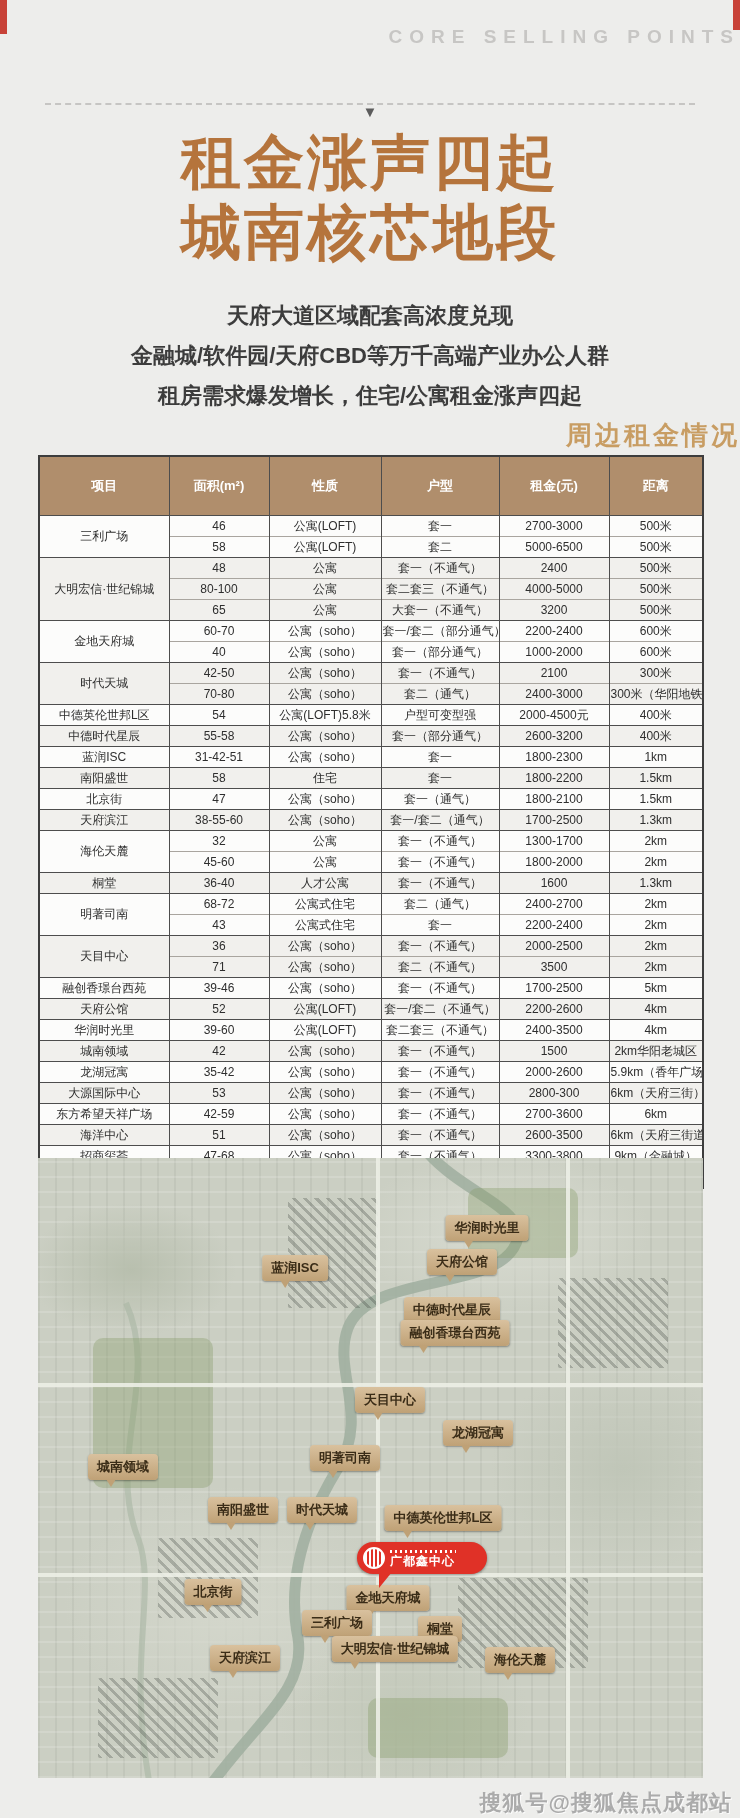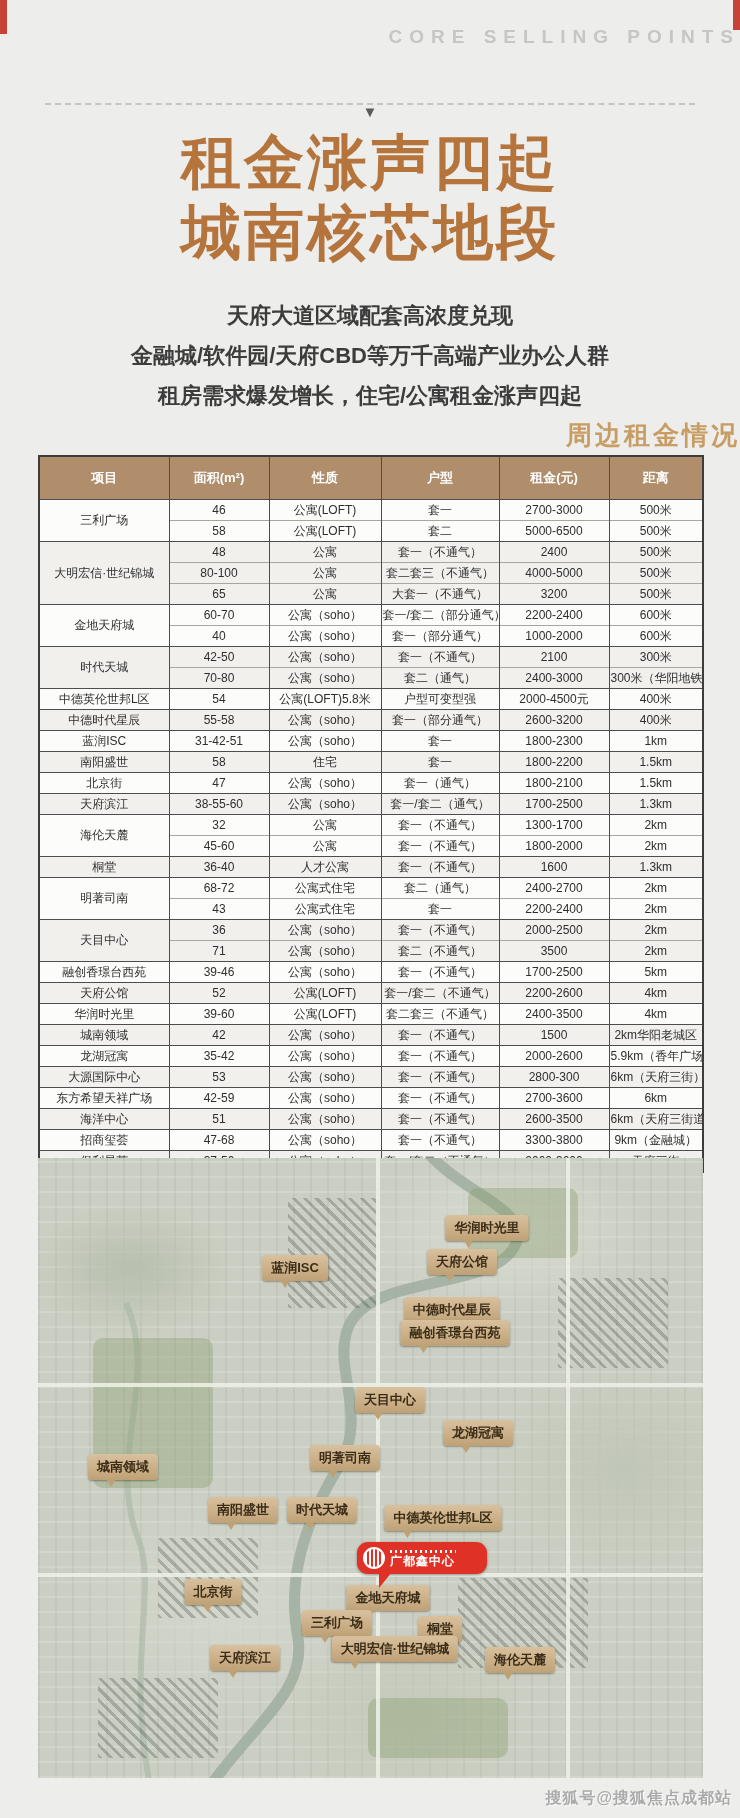--- a/index.html
+++ b/index.html
@@ -21,21 +21,21 @@
       color:#b5743c;font-size:60px;line-height:70px;font-weight:bold;letter-spacing:3px;}
   .hero-sub{position:absolute;top:296px;left:0;width:100%;text-align:center;
       color:#3c3c3c;font-size:22px;line-height:40px;font-weight:600;}
 
   .table-title{position:absolute;top:418px;left:0;width:100%;text-align:right;
       color:#c89d63;font-size:26px;letter-spacing:3px;font-weight:600;}
 
   .rent-table{position:absolute;top:455px;left:38px;border-collapse:collapse;
       table-layout:fixed;width:664px;border:2px solid #3d3d3d;background:#fcfcfb;}
   .rent-table th{background:#b08e6c;color:#fff;font-size:13px;font-weight:bold;
-      height:26px;border:1px solid #4d4d4d;padding:8px;}
+      height:26px;border:1px solid #4d4d4d;padding:16px;}
   .rent-table td{font-size:12px;color:#2e2e2e;text-align:center;height:20px;padding:0 1px;
       border-left:1px solid #4d4d4d;border-right:1px solid #4d4d4d;
       border-top:1px solid #a9a59f;white-space:nowrap;overflow:hidden;}
   .rent-table tr.gstart td{border-top:1.5px solid #4d4d4d;}
   .rent-table tr.alt td{background:#f1f0ed;}
 
   .map{position:absolute;top:1158px;left:38px;width:665px;height:620px;overflow:hidden;
       background-color:#cbcfc3;
       background-image:
         radial-gradient(150px 95px at 14% 18%, #b8bfae 0%, rgba(184,191,174,0) 70%),
@@ -51,30 +51,30 @@
   .road-h{position:absolute;height:4px;background:rgba(236,238,230,.9);}
   .road-v{position:absolute;width:4px;background:rgba(236,238,230,.9);}
 
   .map-label{position:absolute;transform:translate(-50%,-50%);white-space:nowrap;
       background:linear-gradient(#d9c19e,#bfa176);color:#3a2c17;font-size:13px;font-weight:bold;
       padding:4px 9px;border-radius:4px;box-shadow:0 1px 2px rgba(0,0,0,.35);z-index:3;}
   .map-label::after{content:'';position:absolute;left:18px;bottom:-7px;width:0;height:0;
       border-top:8px solid #bfa176;border-left:5px solid transparent;border-right:5px solid transparent;}
 
   .callout{position:absolute;left:319px;top:384px;width:118px;height:32px;background:#e03127;
-      border-radius:11px;z-index:4;display:flex;align-items:center;padding:0 6px;box-shadow:0 1px 3px rgba(0,0,0,.4);}
+      border-radius:16px;z-index:4;display:flex;align-items:center;padding:0 6px;box-shadow:0 1px 3px rgba(0,0,0,.4);}
   .callout::after{content:'';position:absolute;left:22px;bottom:-14px;width:0;height:0;
       border-top:16px solid #e03127;border-right:13px solid transparent;}
   .logo-circle{width:18px;height:18px;border:2px solid #fff;border-radius:50%;flex:0 0 auto;
       background:repeating-linear-gradient(90deg,#fff 0 2px,#e03127 2px 4px);margin-right:5px;}
   .callout-text{color:#fff;font-size:12px;font-weight:bold;letter-spacing:1px;line-height:12px;}
   .callout-dots{height:3px;width:66px;margin-bottom:2px;
       background:repeating-linear-gradient(90deg,#fff 0 2px,rgba(0,0,0,0) 2px 5px);}
 
-  .watermark{position:absolute;top:1788px;right:8px;color:#ababab;font-size:16px;font-weight:bold;
+  .watermark{position:absolute;top:1788px;right:8px;color:#ababab;font-size:22px;font-weight:bold;
       letter-spacing:1px;text-shadow:1px 1px 0 #fbfbfb;}
 </style>
 </head>
 <body>
 
 <div class="page">
   <div class="corner-red left"></div>
   <div class="corner-red right"></div>
 
   <div class="eyebrow-en">CORE SELLING POINTS</div>

